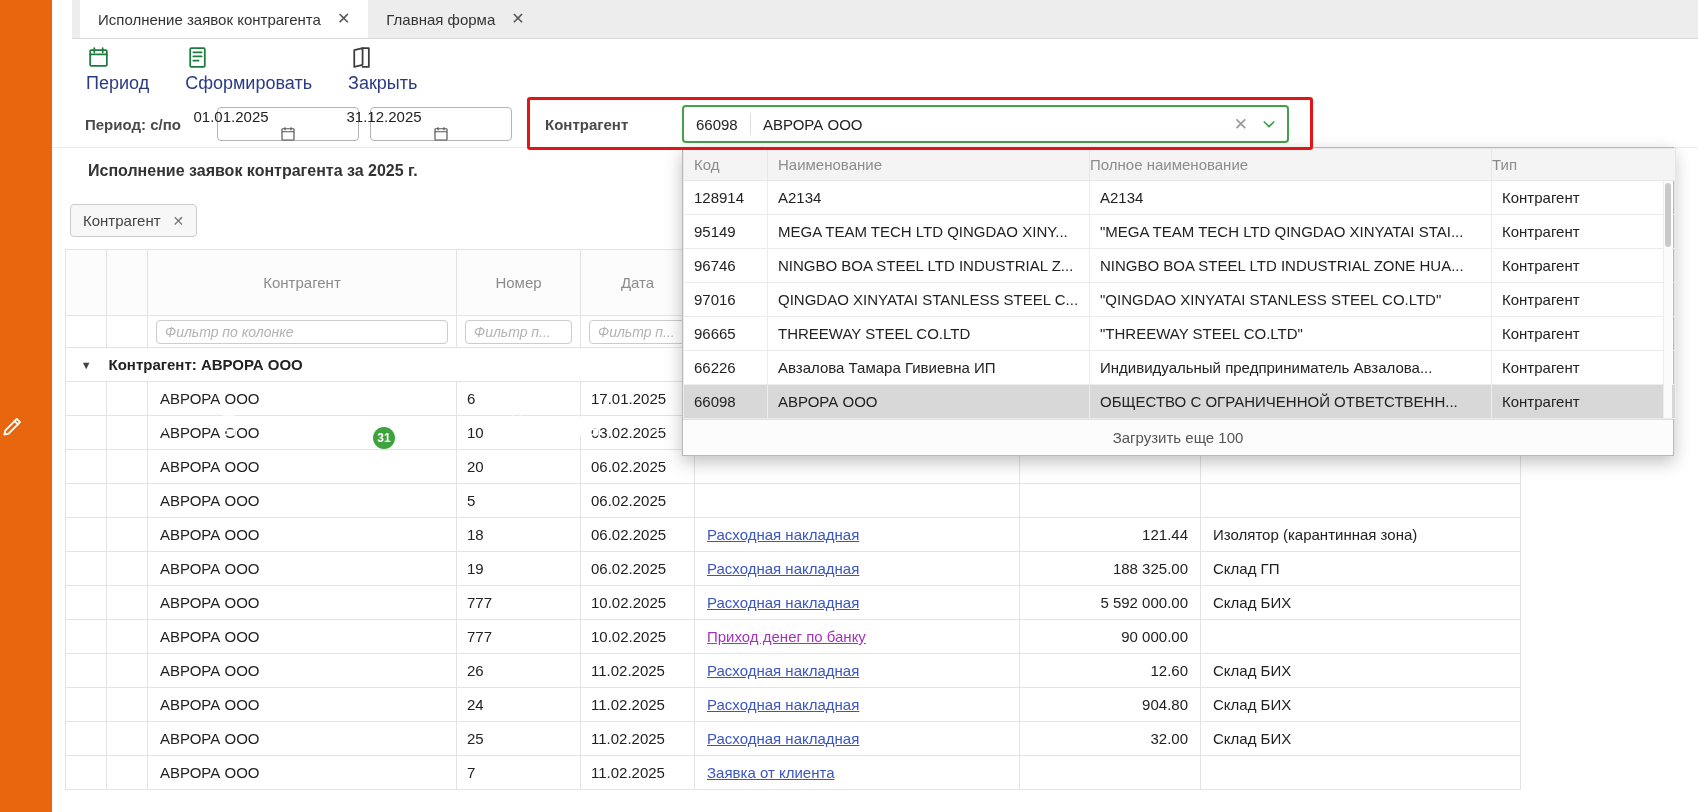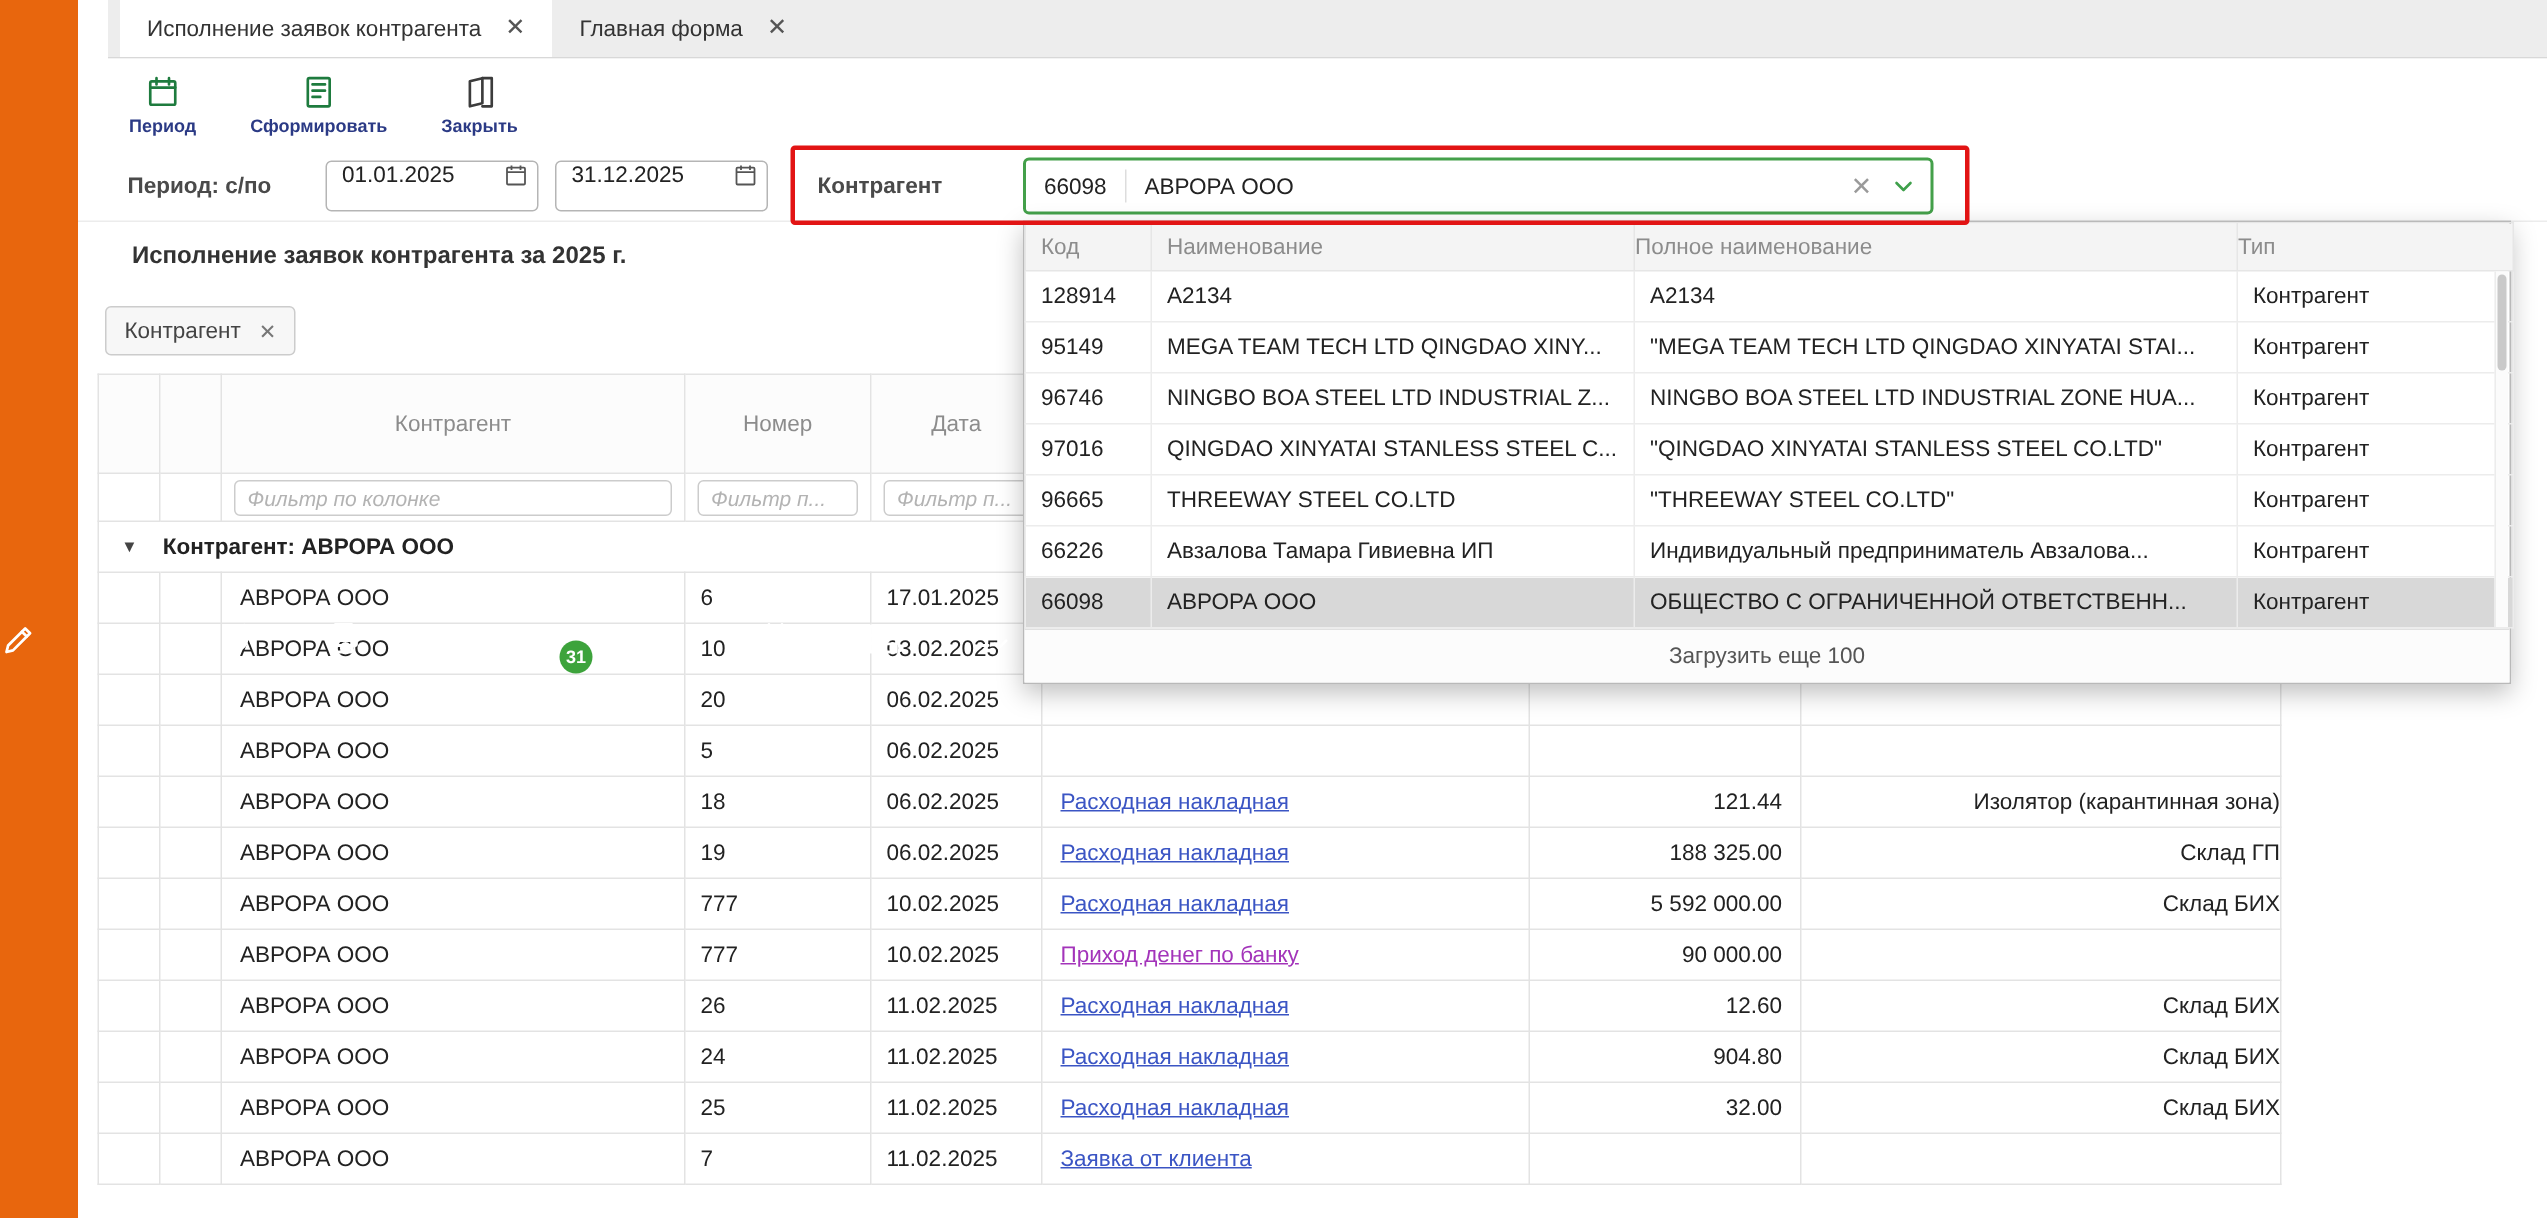--- a/index.html
+++ b/index.html
@@ -16,29 +16,29 @@
 
   
   .main { margin-left:52px; }
 
   .tabbar { height:39px; background:#ededed; border-bottom:1px solid #d8d8d8; display:flex; align-items:stretch; padding-left:8px;margin-left:20px; }
   .tab { display:flex; align-items:center; gap:16px; padding:0 18px; font-size:15px; color:#333; cursor:pointer; }
   .tab.active { background:#fff; }
   .tab-x { color:#555; font-size:16px; line-height:1; cursor:pointer; }
 
   .toolbar { height:61px; background:#fff; display:flex; align-items:center; padding-left:34px; gap:36px; }
-  .tbtn { display:flex; flex-direction:column; align-items:center; gap:3px; font-size:12px; color:#2b3a85; cursor:pointer;font-weight:bold; }
+  .tbtn { display:flex; flex-direction:column; gap:3px; font-size:18px; color:#2b3a85; cursor:pointer; }
   .tbtn svg { width:25px; height:25px; fill:none; stroke-width:1.7; stroke-linecap:round; stroke-linejoin:round; }
   .icon-green { stroke:#1e7b3e; }
   .icon-dark { stroke:#3c3c3c; }
 
   .filterbar { position:relative; height:48px; background:#fff; border-bottom:1px solid #ececec; }
   .flabel { position:absolute; top:50%; transform:translateY(-50%); font-size:15px; color:#4a4a4a; white-space:nowrap;font-weight:bold; }
   .datefield { position:absolute; top:7px; height:34px; width:142px; border:1px solid #b5b5b5; border-radius:4px;
-               display:flex; align-items:flex-start; background:#fff; }
+               display:flex; align-items:center; background:#fff;flex-direction:column; }
   .datefield input { flex:1; min-width:0; border:none; outline:none; padding-left:10px; font-size:15px; color:#222;
                      font-family:"Liberation Sans", sans-serif; background:transparent; }
   .dcal { width:28px; display:flex; align-items:center; justify-content:center; cursor:pointer; }
   .dcal svg { width:18px; height:18px; stroke:#555; fill:none; stroke-width:1.6; }
 
   .combo { position:absolute; top:5px; left:630px; width:607px; height:38px; border:2px solid #44a04a; border-radius:4px;
            display:flex; align-items:center; background:#fff; }
   .combo .code { width:66px; padding-left:12px; font-size:15px; color:#222; }
   .combo .vsep { width:1px; height:22px; background:#ddd; }
   .combo .cname { flex:1; padding-left:12px; font-size:15px; color:#222; white-space:nowrap; overflow:hidden; }
@@ -65,21 +65,21 @@
                         padding:0 8px; font-size:14px; color:#333; font-family:"Liberation Sans", sans-serif; outline:none; }
   .grid input::placeholder { color:#b3b3b3; font-style:italic; }
   tr.group td { font-weight:bold; }
   tr.group td.gexp { border-right:none; text-align:center; font-size:11px; color:#444; }
   tr.group td.gtext { border-left:none; padding-left:2px; }
   td.cp { padding-left:12px; }
   td.num { padding-left:10px; }
   td.dat { padding-left:10px; }
   td.doc { padding-left:12px; }
   td.amt { text-align:right; padding-right:12px; }
-  td.wh  { padding-left:28px;text-align:right; }
+  td.wh  { padding-left:12px; }
   a.link { text-decoration:underline; cursor:pointer; }
   a.blue { color:#3b55c4; }
   a.purple { color:#a334ba; }
 
   
   .dropdown { position:absolute; left:682px; top:147px; width:992px; background:#fff; border:1px solid #b9b9b9;
               box-shadow:0 6px 16px rgba(0,0,0,.25); z-index:50; }
   table.dd { border-collapse:collapse; table-layout:fixed; width:100%; }
   .dd th { height:32px; background:#f4f4f4; color:#8c8c8c; font-weight:normal; border:1px solid #e6e6e6;
            font-size:15px; overflow:hidden; white-space:nowrap; }

